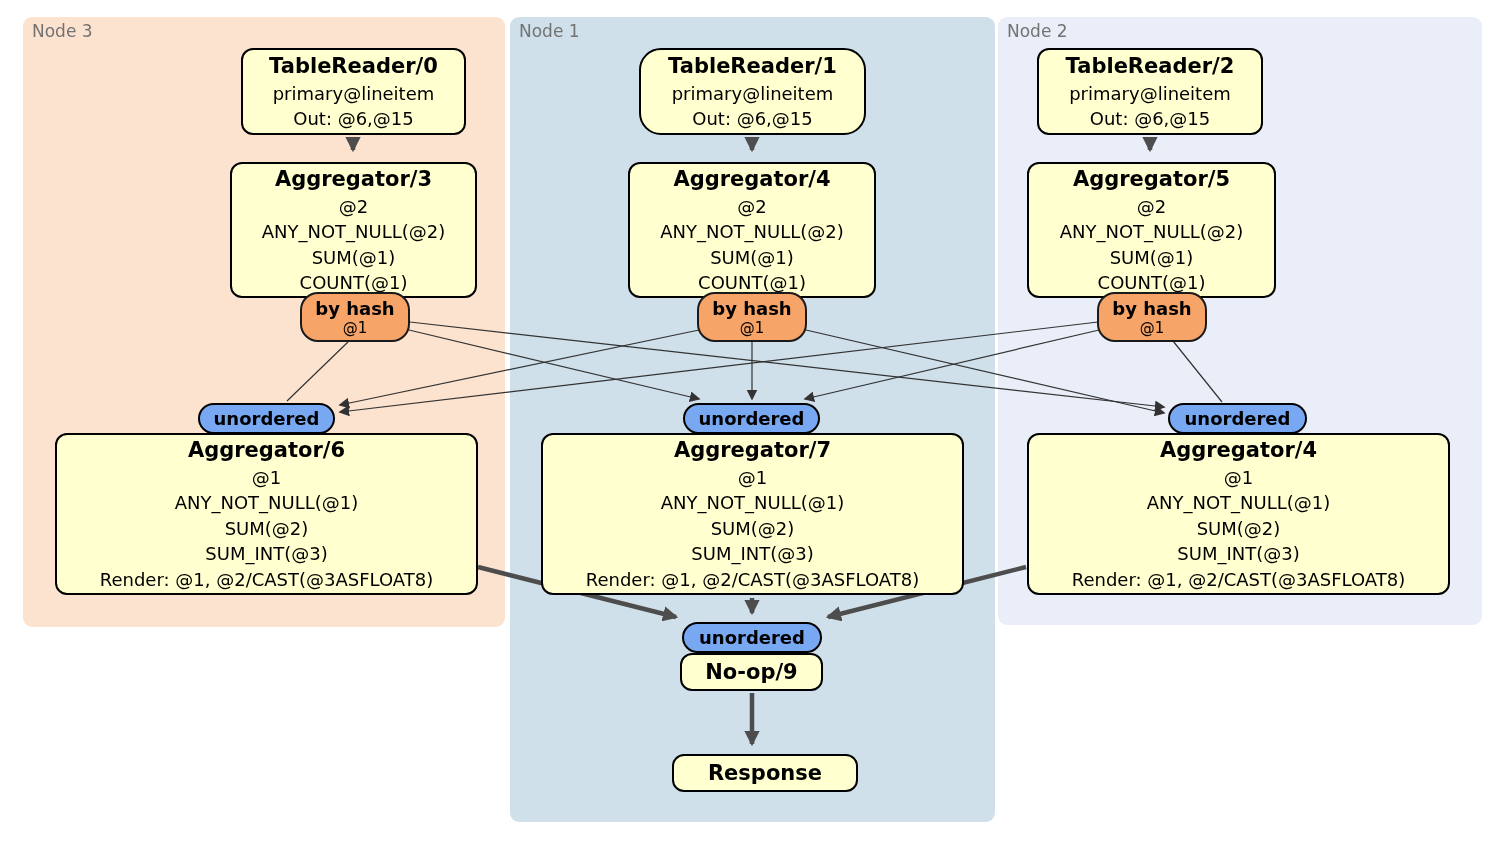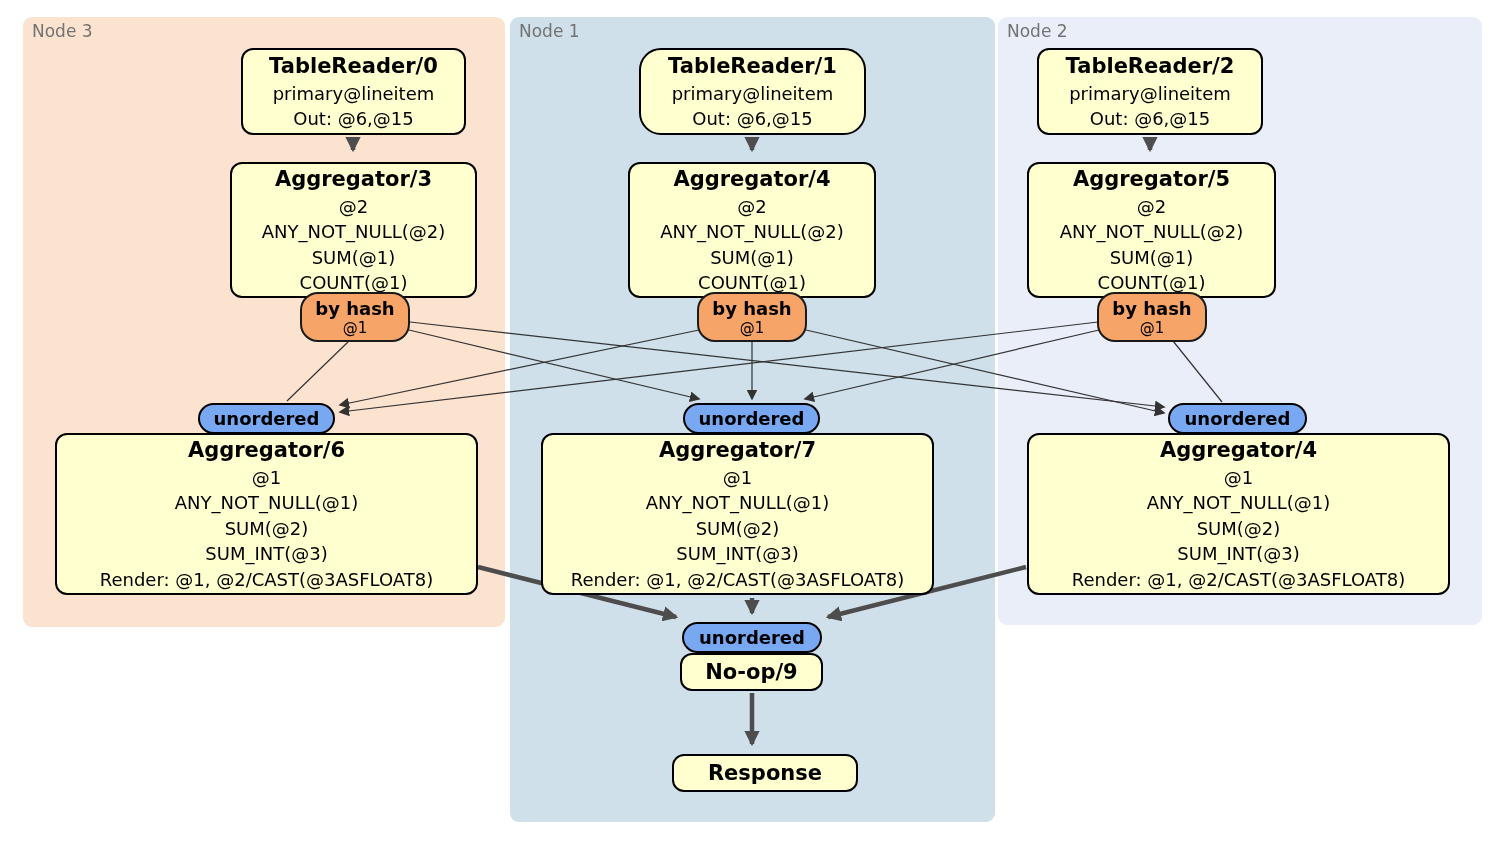--- a/index.html
+++ b/index.html
@@ -41,21 +41,21 @@
     font-weight: bold; font-size: 18px; box-sizing: border-box; white-space: nowrap;
   }
   
   .tr0  { left: 241px;  top: 48px;  width: 225px; height: 87px; }
   .tr1  { left: 639px;  top: 48px;  width: 227px; height: 87px; border-radius: 22px; }
   .tr2  { left: 1037px; top: 48px;  width: 226px; height: 87px; }
   .agg3 { left: 230px;  top: 162px; width: 247px; height: 136px; }
   .agg4 { left: 628px;  top: 162px; width: 248px; height: 136px; }
   .agg5 { left: 1027px; top: 162px; width: 249px; height: 136px; }
   .agg6 { left: 55px;   top: 433px; width: 423px; height: 162px; }
-  .agg7 { left: 541px;  top: 433px; width: 393px; height: 162px; }
+  .agg7 { left: 541px;  top: 433px; width: 423px; height: 162px; }
   .agg8 { left: 1027px; top: 433px; width: 423px; height: 162px; }
   .noop { left: 680px;  top: 653px; width: 143px; height: 38px; }
   .resp { left: 672px;  top: 754px; width: 186px; height: 38px; }
   
   .bh3 { left: 300px;  top: 292px; width: 110px; height: 50px; }
   .bh1 { left: 697px;  top: 292px; width: 110px; height: 50px; }
   .bh2 { left: 1097px; top: 292px; width: 110px; height: 50px; }
   
   .un3 { left: 198px;  top: 403px; width: 137px; height: 31px; }
   .un1 { left: 683px;  top: 403px; width: 137px; height: 31px; }

